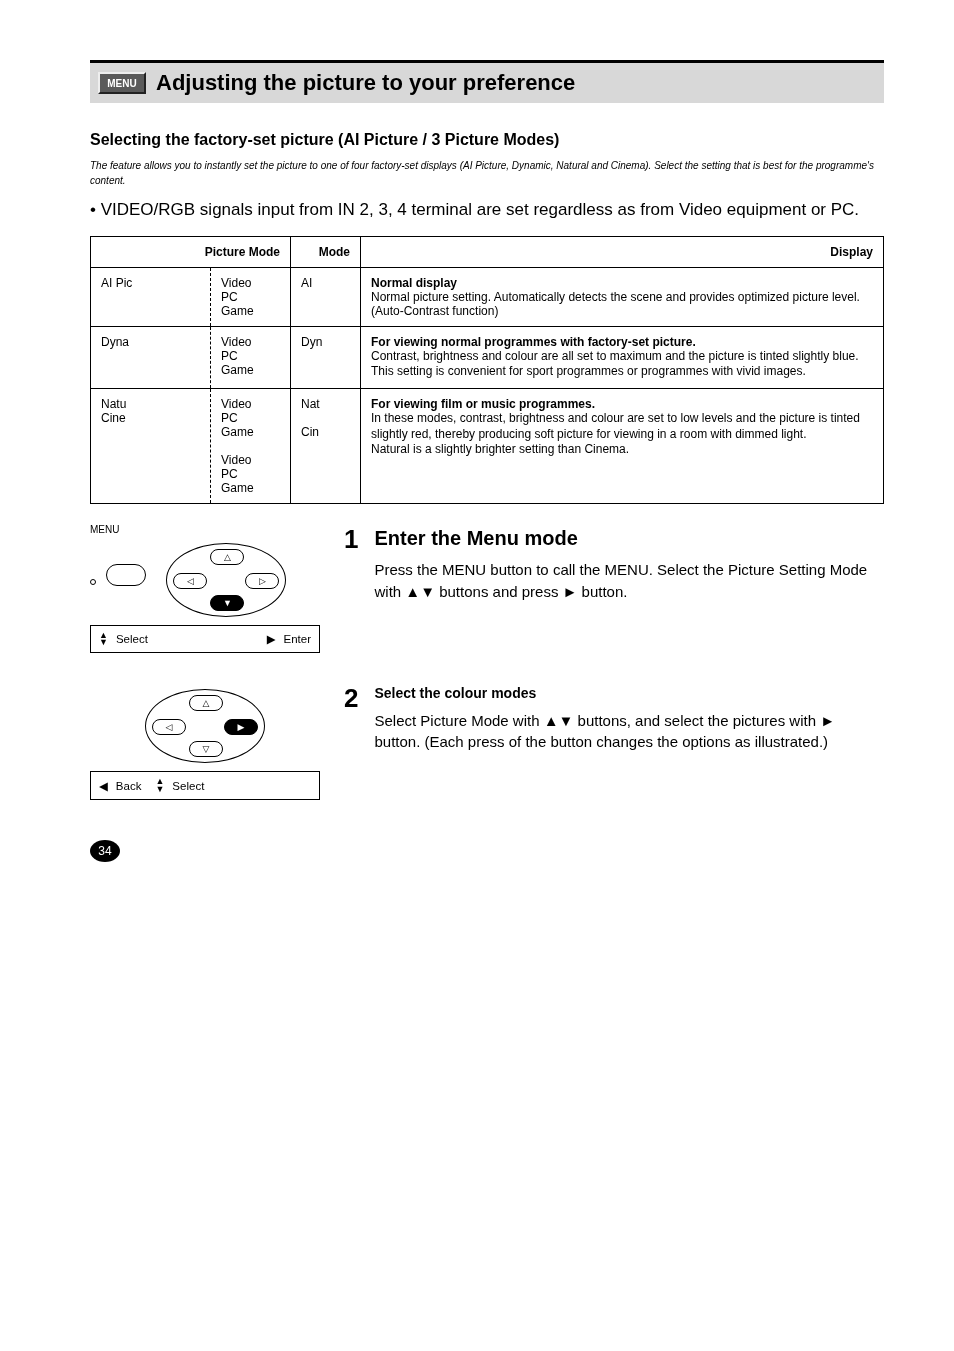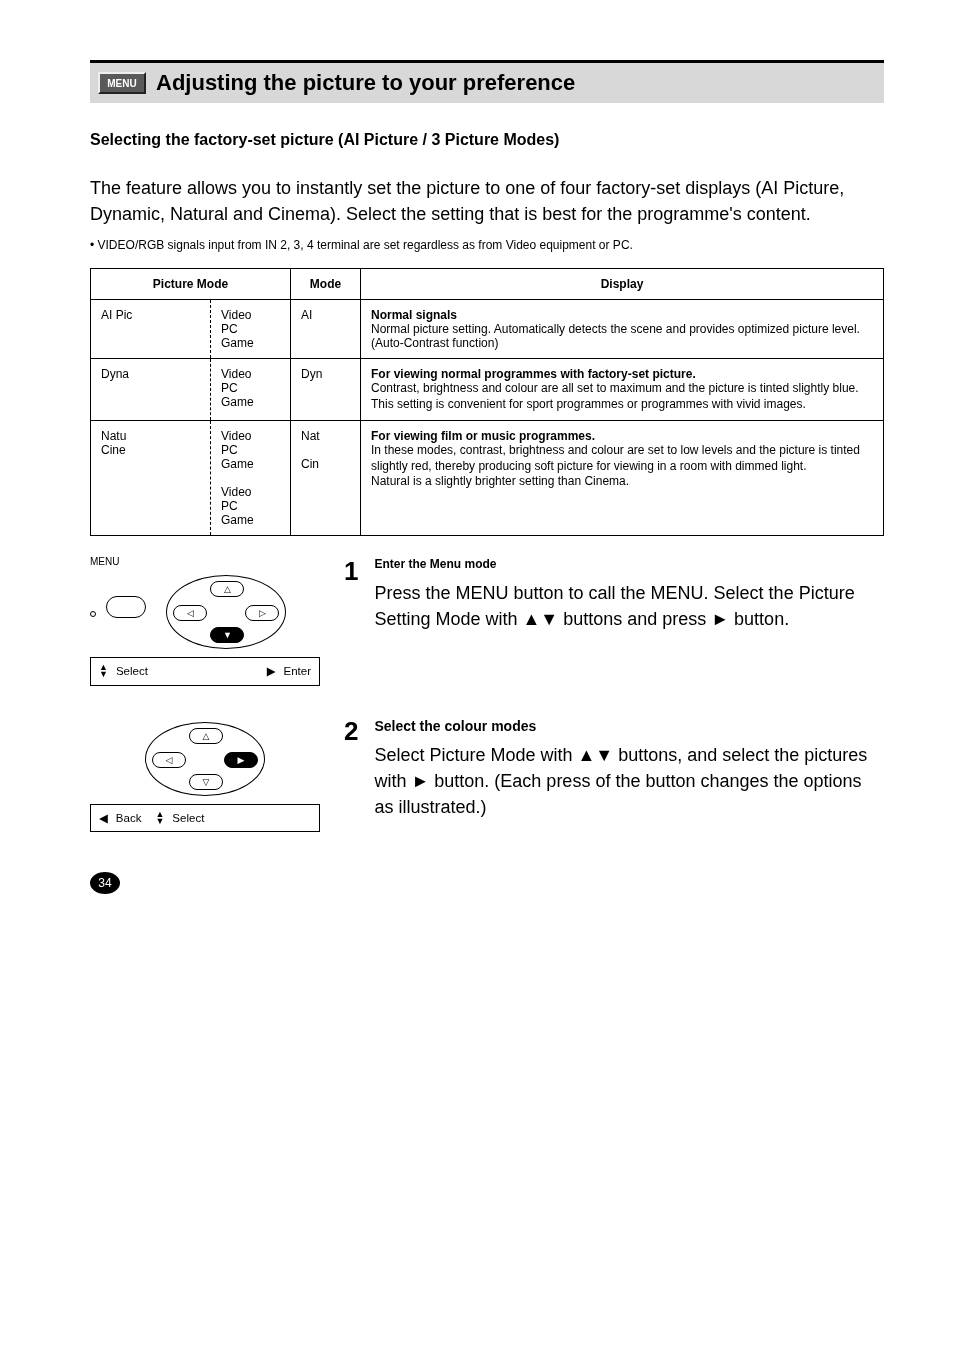--- a/index.html
+++ b/index.html
@@ -3,37 +3,37 @@
 <meta charset="utf-8">
 <style>
   * { box-sizing: border-box; margin: 0; padding: 0; }
   html, body { width: 954px; background: #fff; font-family: Arial, Helvetica, sans-serif; color: #000; }
   .page { padding: 60px 70px 40px 90px; }
   .top-rule { border-top: 3px solid #000; }
   .title-bar { display: flex; align-items: center; background: #d8d8d8; height: 40px; }
   .badge { margin-left: 8px; width: 48px; height: 22px; background: #5a5a5a; border-top: 2px solid #eee; border-left: 2px solid #eee; border-right: 2px solid #222; border-bottom: 2px solid #222; display: flex; align-items: center; justify-content: center; color: #fff; font-size: 10px; font-weight: bold; }
   .title-text { font-size: 22px; font-weight: bold; margin-left: 10px; }
   .section-h { font-size: 16px; font-weight: bold; margin-top: 28px; }
-  .body-text { font-size: 18px; margin-top: 26px; line-height: 1.45; }
-  .small-note { font-size: 12px; margin-top: 10px; line-height: 1.4; }
+  .body-text { font-size: 10px; margin-top: 10px; line-height: 1.45; font-style: italic; }
+  .small-note { font-size: 17px; margin-top: 10px; line-height: 1.4; }
 
   table.fn { width: 100%; border-collapse: collapse; margin-top: 14px; }
   table.fn th, table.fn td { border: 1px solid #000; padding: 8px 10px; vertical-align: top; font-size: 12px; }
-  table.fn th { font-weight: bold; text-align: center; }
+  table.fn th { font-weight: bold; text-align: right; }
   .col1a { width: 120px; }
   .col1b { width: 80px; border-left: 1px dashed #000 !important; }
   .col-mode { width: 70px; text-align: left; }
   .dashed-right td.col1a { border-right: none; }
   .dashed-right td.col1b { border-left: 1px dashed #000; }
 
   .two-col { display: flex; gap: 24px; margin-top: 20px; }
   .left { width: 230px; flex-shrink: 0; }
   .right { flex: 1; }
   .step-num { font-size: 26px; font-weight: bold; }
-  .right p { font-size: 18px; line-height: 1.45; }
+  .right p { font-size: 15px; line-height: 1.45; }
 
   .remote-oval { margin-top: 6px; width: 120px; height: 74px; border: 1.5px solid #000; border-radius: 50% / 50%; position: relative; display: flex; align-items: center; justify-content: center; }
   .pill { position: absolute; width: 34px; height: 16px; border: 1px solid #000; border-radius: 10px; display: flex; align-items: center; justify-content: center; font-size: 9px; background:#fff; }
   .pill.up { top: 5px; left: 43px; }
   .pill.down { bottom: 5px; left: 43px; }
   .pill.left { left: 6px; top: 29px; }
   .pill.right { right: 6px; top: 29px; }
   .active-fill { background: #000; color: #fff; }
 
   .menu-btn { width: 40px; height: 22px; border: 1.5px solid #000; border-radius: 11px; display:inline-block; }
@@ -71,21 +71,21 @@
       </tr>
     </thead>
     <tbody>
       <tr class="dashed-right">
         <td class="col1a">AI Pic</td>
         <td class="col1b" style="white-space:pre-line">Video
 PC
 Game</td>
         <td class="col-mode">AI</td>
         <td>
-          <span class="sub-bold">Normal signals</span><br>
+          <span class="sub-bold">Normal display</span><br>
           <span>Normal picture setting. Automatically detects the scene and provides optimized picture level. (Auto-Contrast function)</span>
         </td>
       </tr>
       <tr class="dashed-right">
         <td class="col1a">Dyna</td>
         <td class="col1b" style="white-space:pre-line">Video
 PC
 Game</td>
         <td class="col-mode">Dyn</td>
         <td>
@@ -135,21 +135,21 @@
         <span class="updown">▲<br>▼</span>
         <span style="flex:1">Select</span>
         <span>▶</span>
         <span>Enter</span>
       </div>
     </div>
     <div class="right">
       <div style="display:flex; gap:16px; align-items:flex-start;">
         <div class="step-num">1</div>
         <div>
-          <p style="font-weight:bold; font-size:12px; margin-bottom:6px;">Enter the Menu mode</p>
+          <p style="font-weight:bold; font-size:20px; margin-bottom:6px;">Enter the Menu mode</p>
           <p>Press the MENU button to call the MENU. Select the Picture Setting Mode with ▲▼ buttons and press ► button.</p>
         </div>
       </div>
     </div>
   </div>
 
   <div class="two-col" style="margin-top:30px;">
     <div class="left">
       <div style="display:flex; justify-content:center;">
         <div class="remote-oval">

